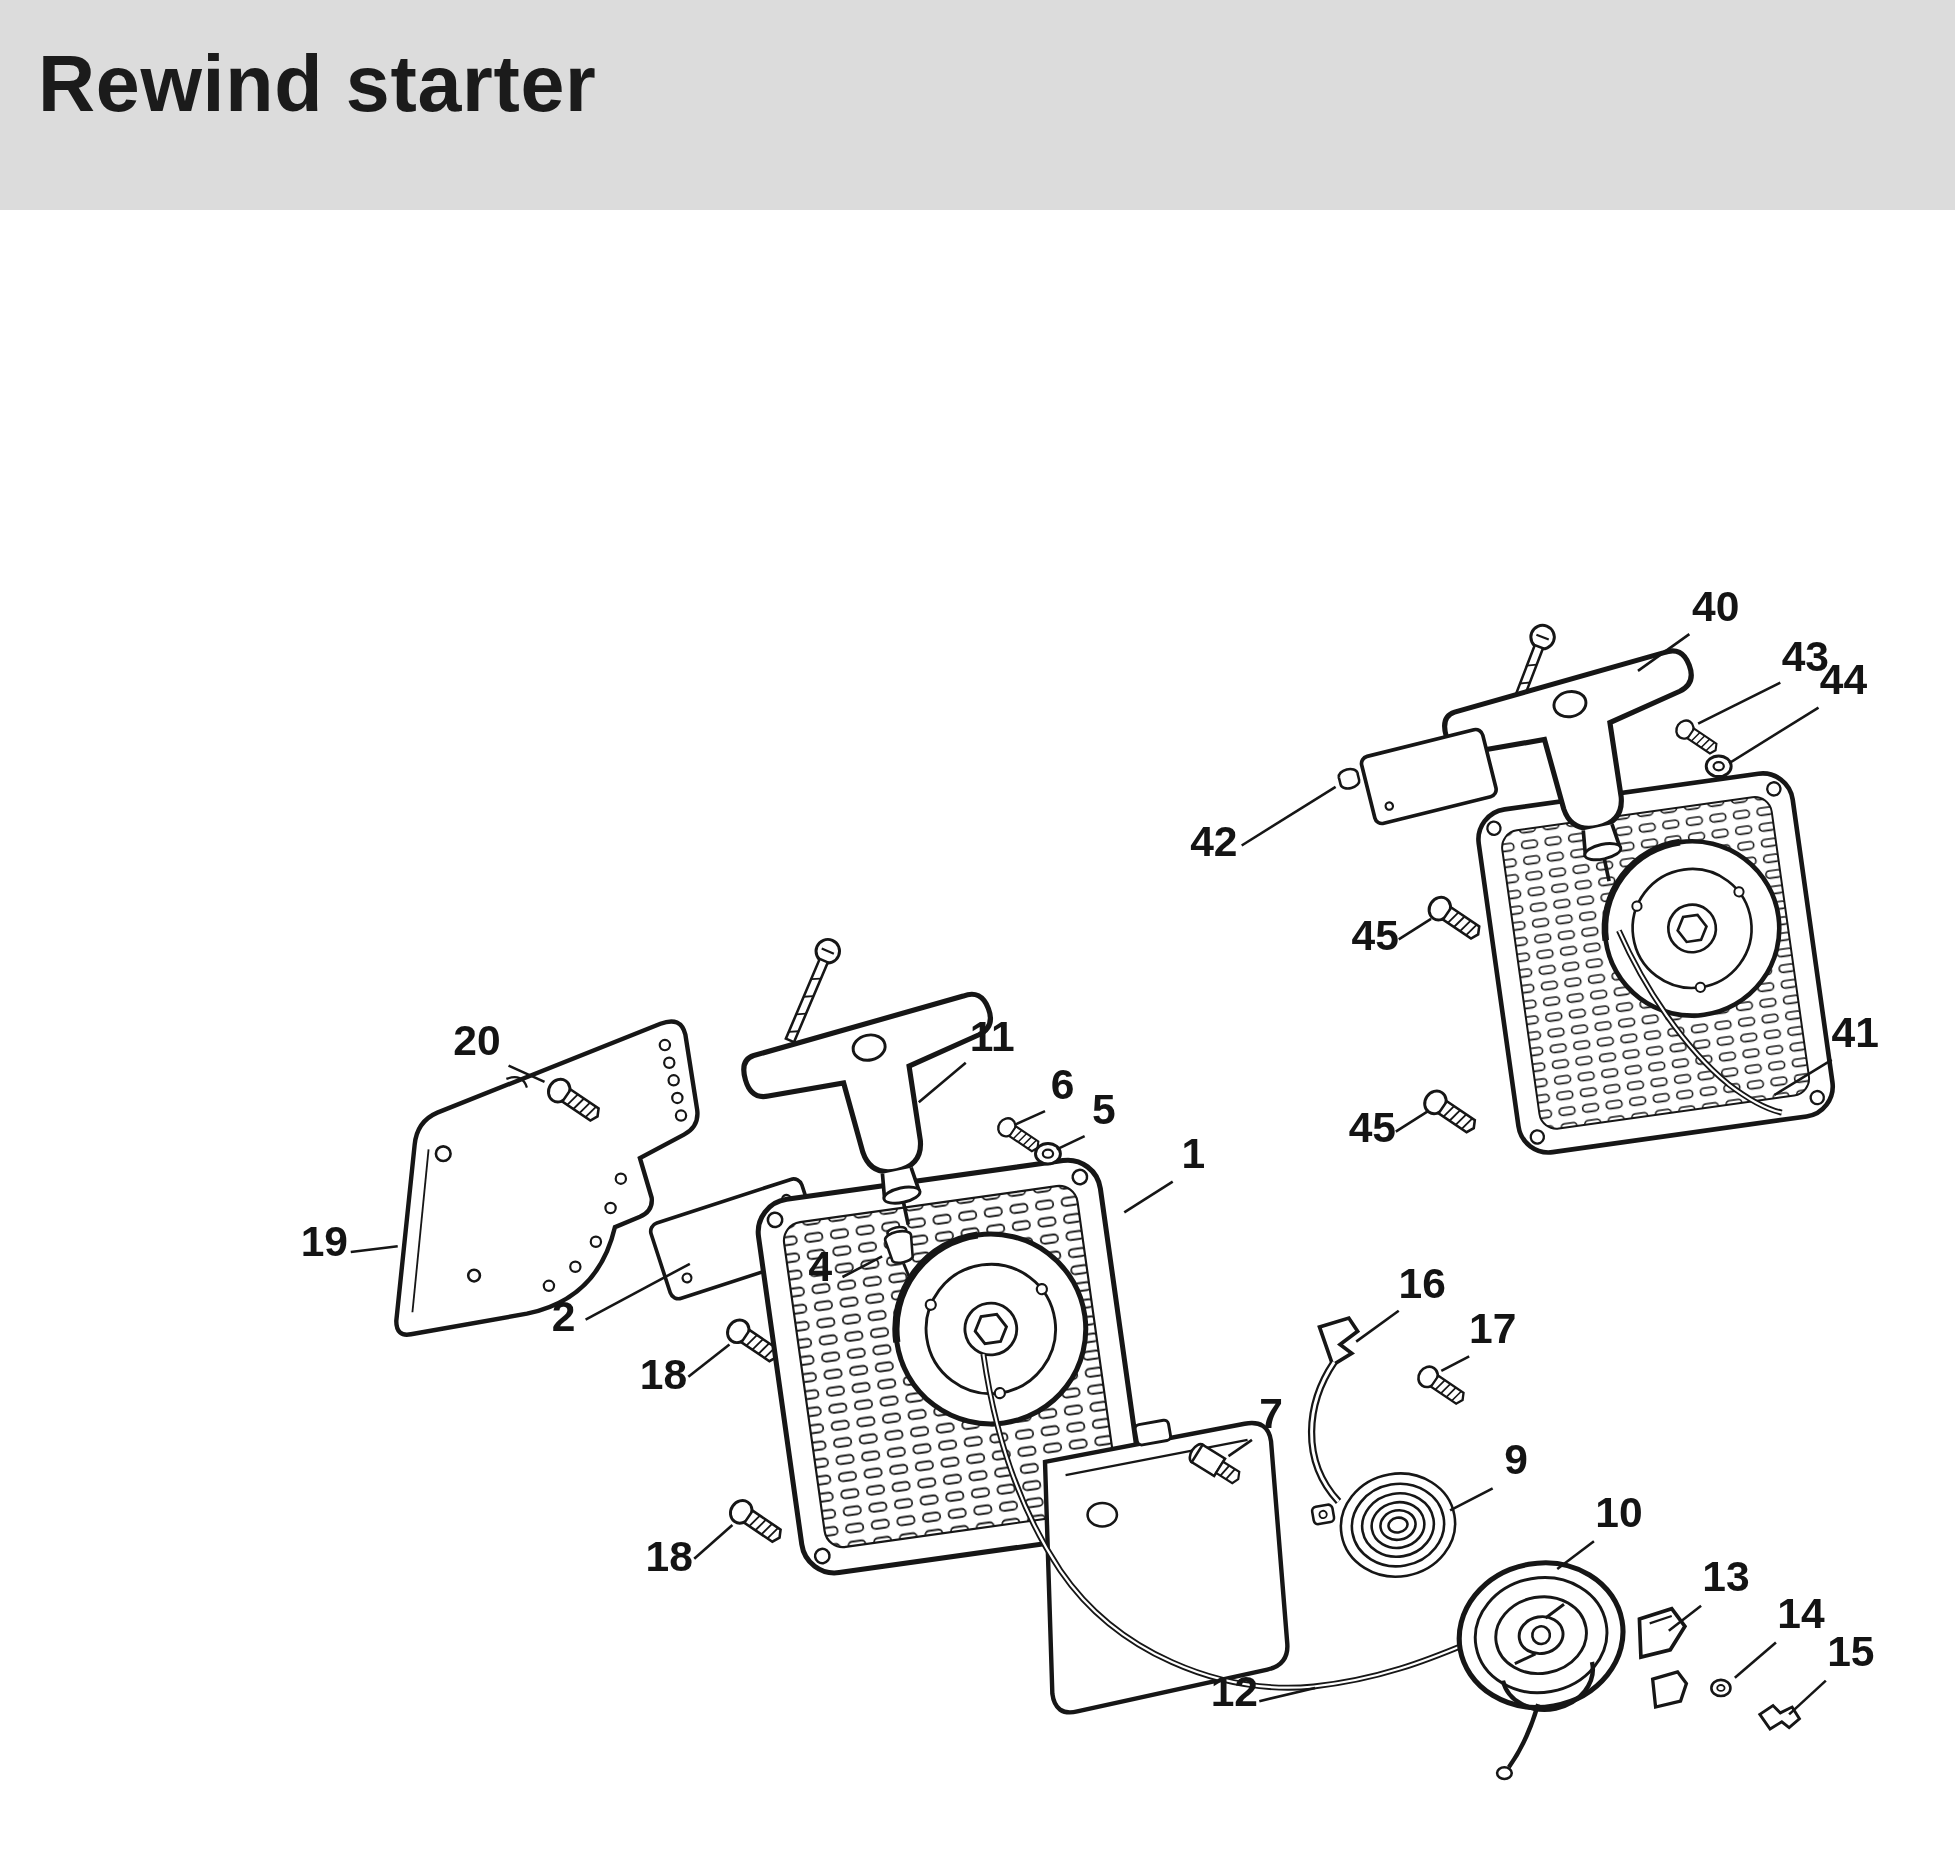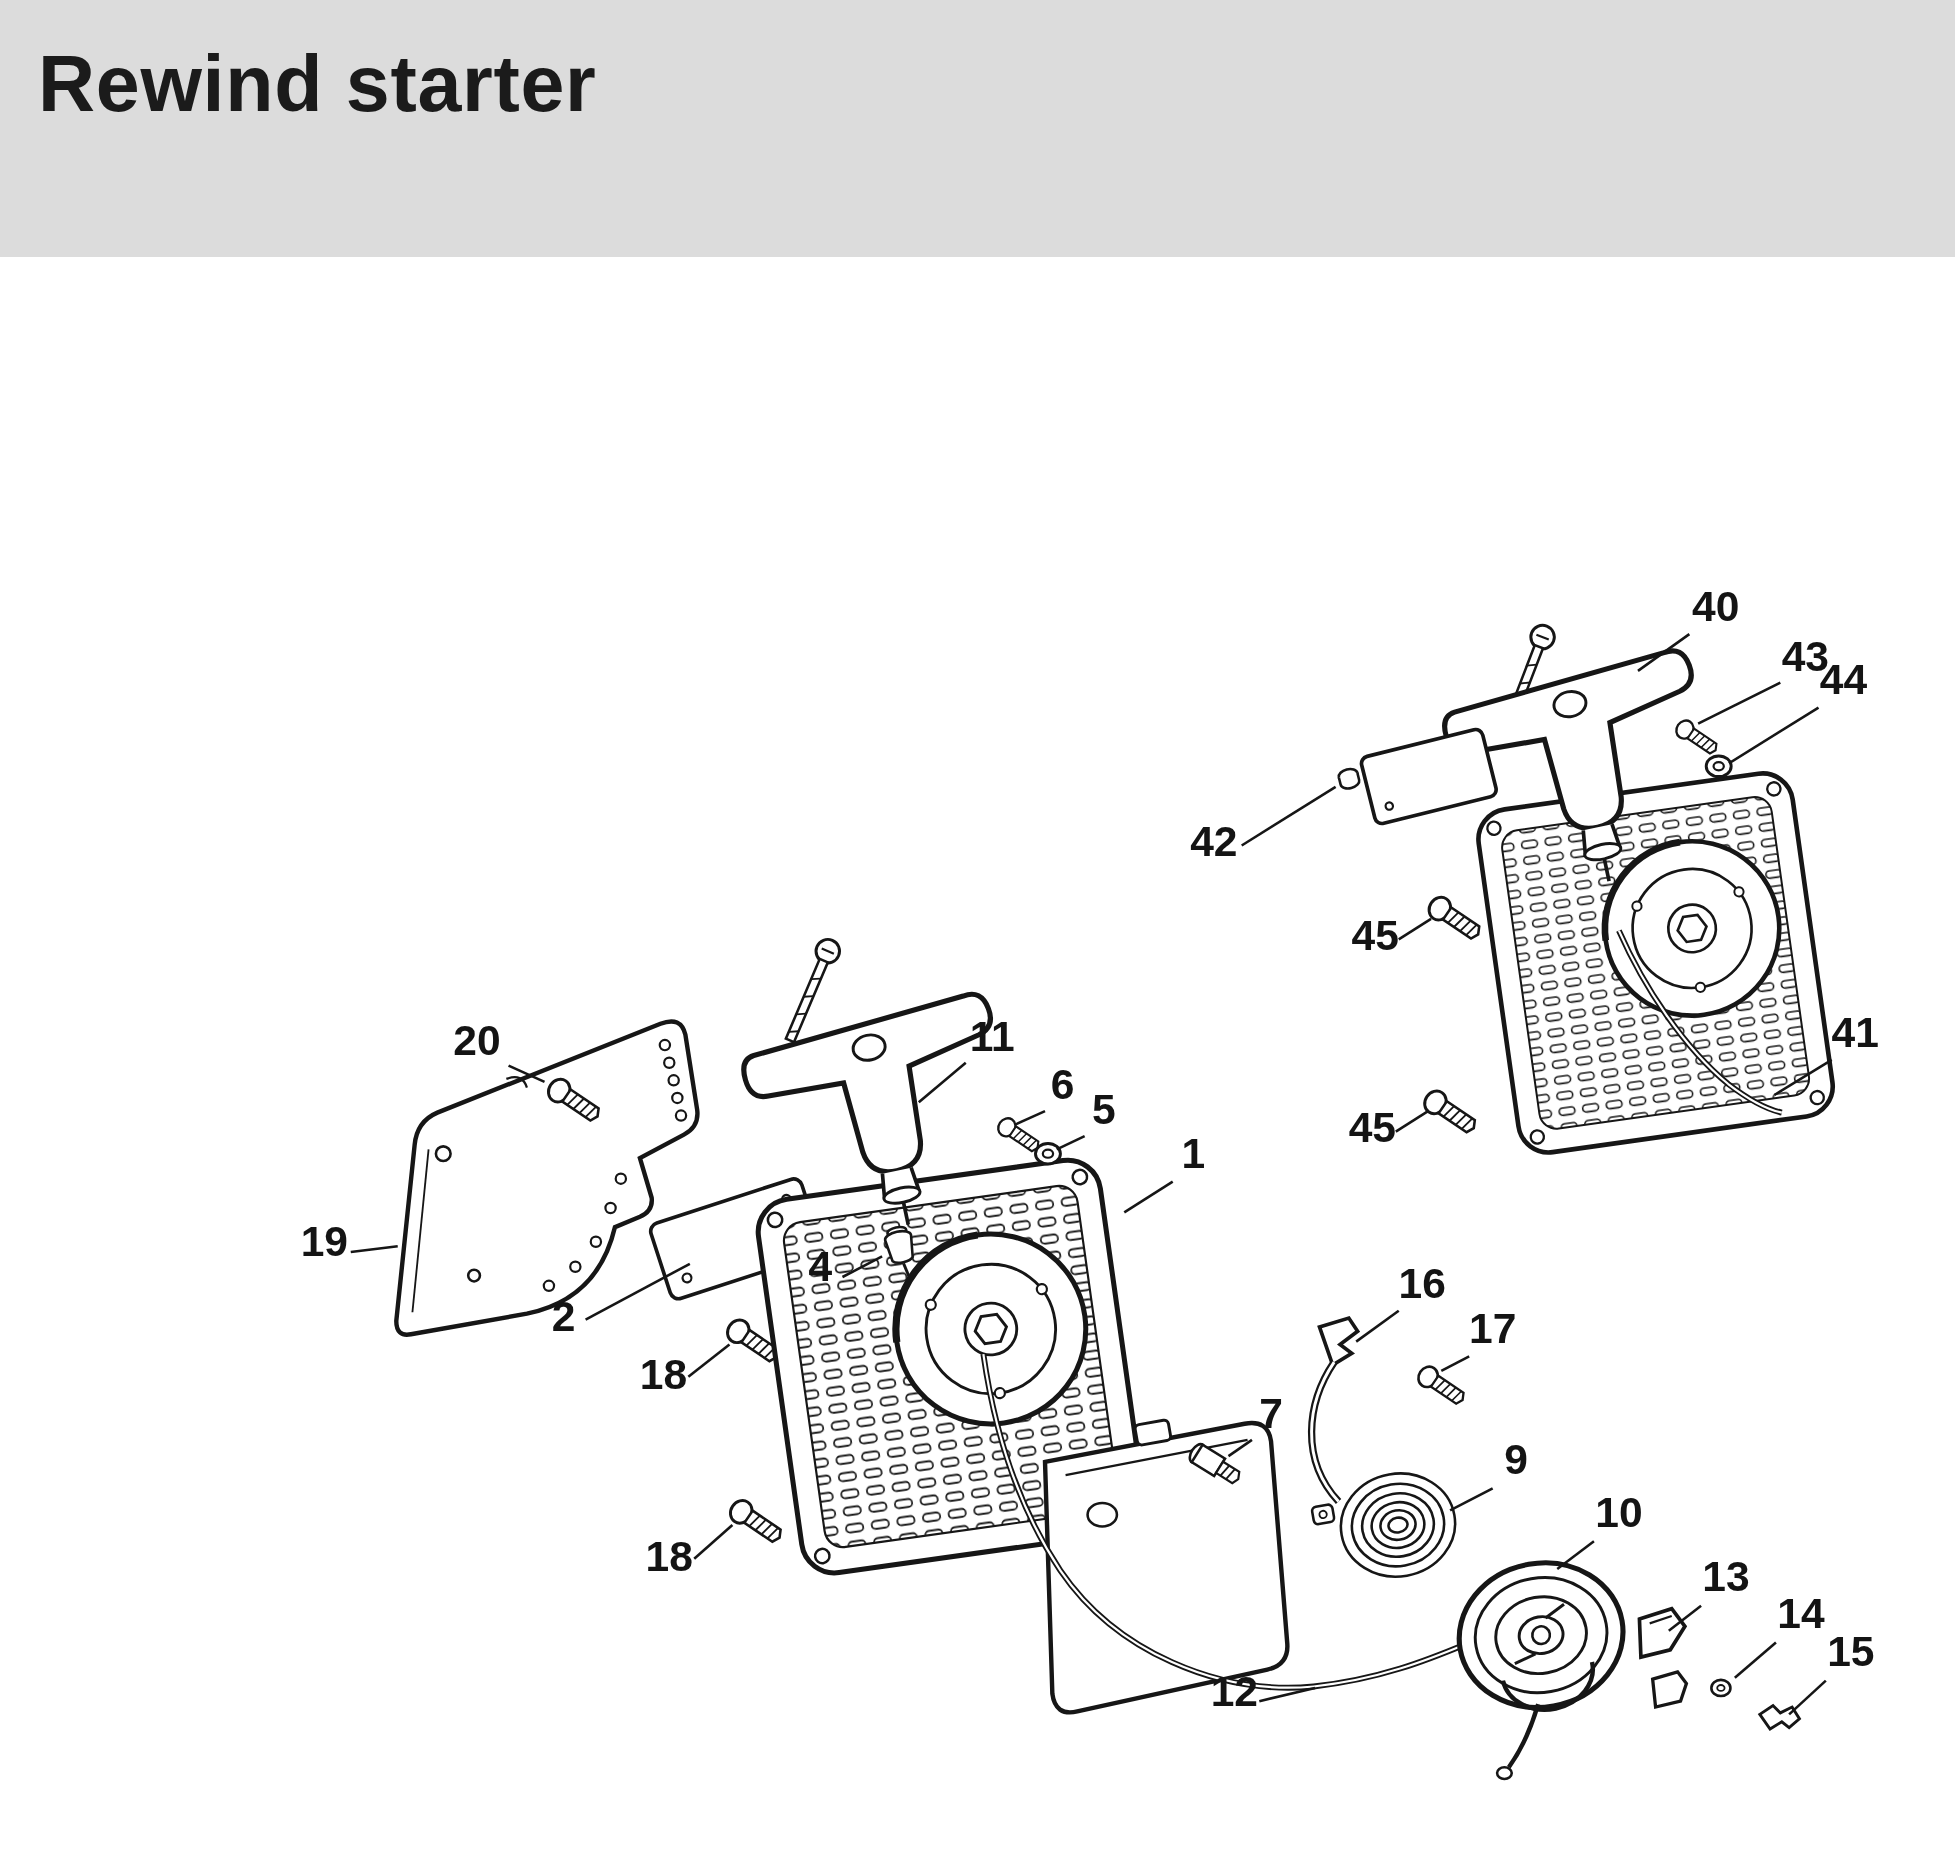--- a/index.html
+++ b/index.html
@@ -3,21 +3,21 @@
 <meta charset="utf-8">
 <style>
   * { box-sizing: border-box; }
   html, body { margin: 0; padding: 0; background: #ffffff; }
   .page {
     position: relative; width: 1955px; height: 1873px;
     background: #ffffff; overflow: hidden;
     font-family: "Liberation Sans", sans-serif;
   }
   .header-band {
-    position: absolute; top: 0; left: 0; width: 1955px; height: 257px;
+    position: absolute; top: 0; left: 0; width: 1955px; height: 210px;
     background: #dcdcdc;
   }
   .page-title {
     position: absolute; top: 38px; left: 38px;
     font-size: 79px; font-weight: bold; color: #1b1b1b; letter-spacing: 0.7px;
   }
   svg.diagram { position: absolute; top: 0; left: 0; }
   .leader { stroke: #161616; stroke-width: 3.5; }
   .callout-label {
     font-family: "Liberation Sans", sans-serif;

